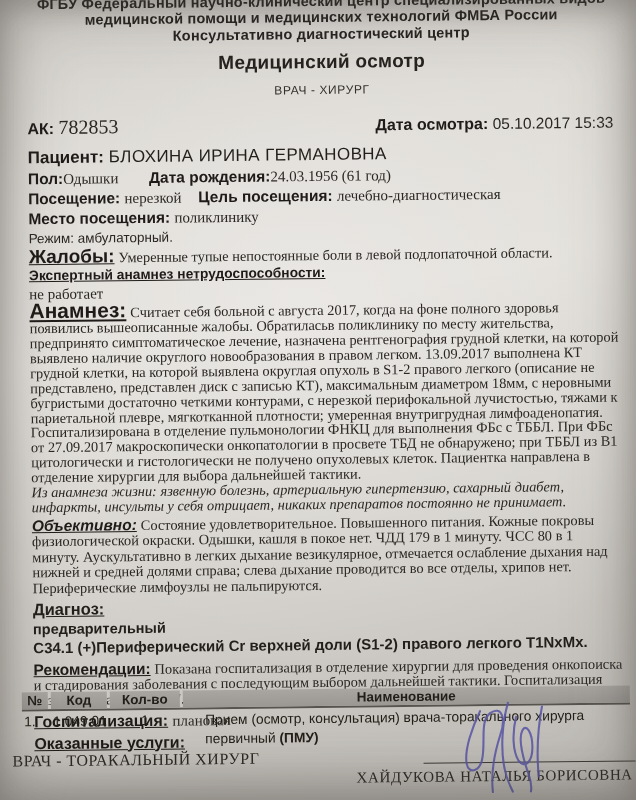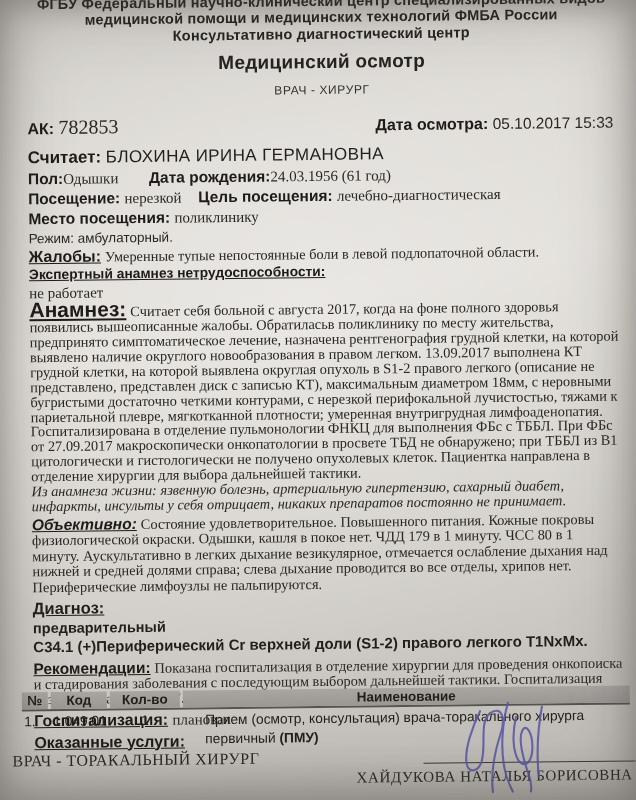--- a/index.html
+++ b/index.html
@@ -123,21 +123,21 @@
             <span class="lbl">АК:</span>
             <span class="serif">782853</span>
           </div>
           <div class="meta-right">
             <span class="lbl">Дата осмотра:</span>
             <span class="v">05.10.2017 15:33</span>
           </div>
         </div>
 
         <div class="pt">
-          <span class="lbl">Считает:</span>
+          <span class="lbl">Пациент:</span>
           <span class="name">БЛОХИНА ИРИНА ГЕРМАНОВНА</span>
         </div>
         <div class="iline">
           <span class="lbl">Пол:</span><span class="serif">Одышки</span>
           <span class="gap"></span>
           <span class="lbl">Дата рождения:</span><span class="serif">24.03.1956 (61 год)</span>
         </div>
         <div class="iline">
           <span class="lbl">Посещение:</span>
           <span class="serif">нерезкой</span>
@@ -145,21 +145,21 @@
           <span class="lbl">Цель посещения:</span>
           <span class="serif">лечебно-диагностическая</span>
         </div>
         <div class="iline">
           <span class="lbl">Место посещения:</span>
           <span class="serif">поликлинику</span>
         </div>
         <div class="mode">Режим: амбулаторный.</div>
 
         <p class="para">
-          <span class="lbl u" style="font-size:16px">Жалобы:</span>
+          <span class="lbl u" style="font-size:19px">Жалобы:</span>
           <span class="serif">Умеренные тупые непостоянные боли в левой подлопаточной области.</span>
         </p>
 
         <div class="expert">
           <span class="lbl u">Экспертный анамнез нетрудоспособности:</span>
         </div>
         <div class="nowork">не работает</div>
 
         <p class="para anam">
           <span class="lbl u" style="font-size:21px">Анамнез:</span>

